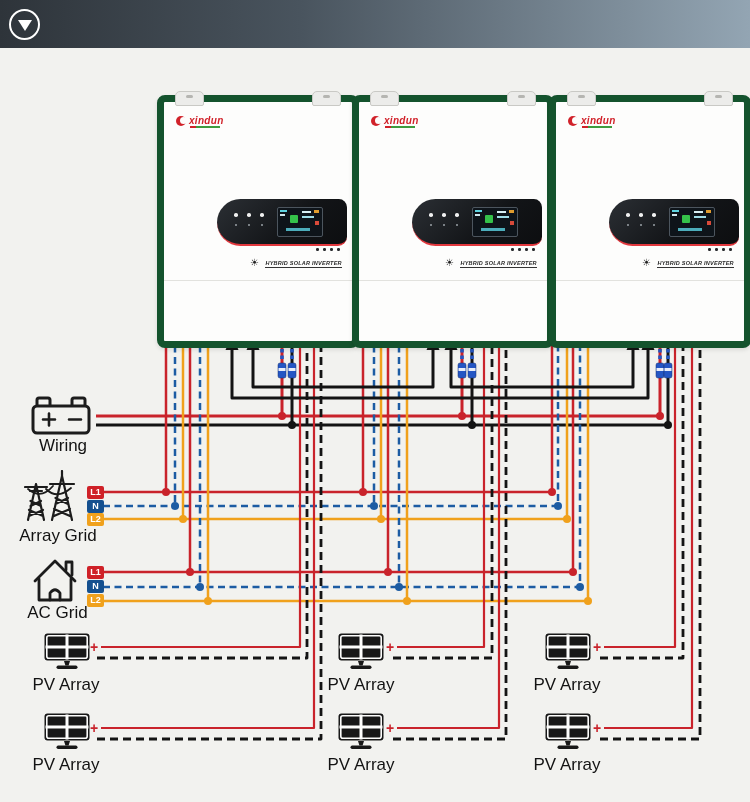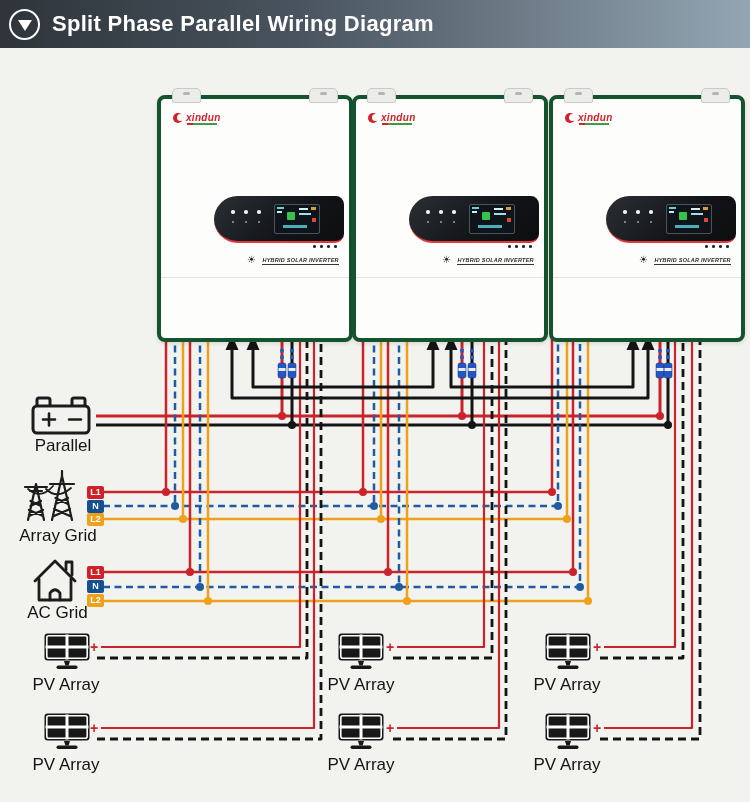--- a/index.html
+++ b/index.html
@@ -12,21 +12,21 @@
   .hicon{width:27px;height:27px;border:2.5px solid #fff;border-radius:50%;
     margin-left:9px;display:flex;align-items:center;justify-content:center;flex:0 0 auto;}
   .hicon .tri{width:0;height:0;border-left:7px solid transparent;border-right:7px solid transparent;
     border-top:11px solid #fff;margin-top:2px;}
   .htitle{color:#fff;font-size:22px;font-weight:bold;margin:0 0 0 12px;letter-spacing:.3px;}
   
   #diagram{position:absolute;left:0;top:0;width:750px;height:802px;}
   .wires{position:absolute;left:0;top:0;}
   
   .inverter{position:absolute;top:95px;width:188px;height:239px;background:#fdfdfc;
-    border:4px solid #14532d;border-radius:8px;box-shadow:0 2px 4px rgba(0,0,0,.10);}
+    border:7px solid #14532d;border-radius:8px;box-shadow:0 2px 4px rgba(0,0,0,.10);}
   .tab{position:absolute;top:-11px;width:27px;height:13px;background:#ececea;
     border:1px solid #c9c9c5;border-radius:5px 5px 2px 2px;}
   .tab.tl{left:11px}.tab.tr{right:11px}
   .tab::after{content:"";position:absolute;left:50%;top:3px;width:7px;height:3px;margin-left:-3.5px;
     background:#b5b5b1;border-radius:2px;}
   .logo{position:absolute;left:12px;top:13px;height:16px;}
   .logo-mark{position:absolute;left:0;top:1px;width:10px;height:10px;background:#d1222a;border-radius:50%;}
   .logo-mark::after{content:"";position:absolute;left:3.5px;top:1px;width:7px;height:7px;
     background:#fdfdfc;border-radius:50%;}
   .logo-text{position:absolute;left:13px;top:0;color:#d1222a;font-size:10px;font-weight:bold;
@@ -359,21 +359,21 @@
     <div class="plabel">
       <span class="sun">☀</span>
       <span class="ptext">HYBRID SOLAR INVERTER</span>
     </div>
     <div class="seam"></div>
   </div>
 
   <svg class="icon-wrap" style="left:31px;top:395px" width="62" height="42">
       <use href="#def-battery"></use>
     </svg>
-  <div class="lbl" style="left:8px;top:436px;width:110px">Parallel</div>
+  <div class="lbl" style="left:8px;top:436px;width:110px">Wiring</div>
 
   <svg class="icon-wrap" style="left:24px;top:470px" width="56" height="54">
       <use href="#def-grid"></use>
     </svg>
   <div class="lbl" style="left:3px;top:526px;width:110px">Array Grid</div>
   <div class="badge l1" style="top:486px">L1</div>
   <div class="badge n" style="top:500px">N</div>
   <div class="badge l2" style="top:513px">L2</div>
 
   <svg class="icon-wrap" style="left:31px;top:556px" width="48" height="48">
@@ -414,16 +414,15 @@
   <span class="plus" style="left:88px;top:720px">+</span>
   <span class="plus" style="left:384px;top:639px">+</span>
   <span class="plus" style="left:384px;top:720px">+</span>
   <span class="plus" style="left:591px;top:639px">+</span>
   <span class="plus" style="left:591px;top:720px">+</span>
 
   <div class="header">
     <span class="hicon">
         <span class="tri"></span>
       </span>
-    <h1 class="htitle">Split Phase Parallel Wiring Diagram</h1>
   </div>
 
 </div>
 
 </body></html>

